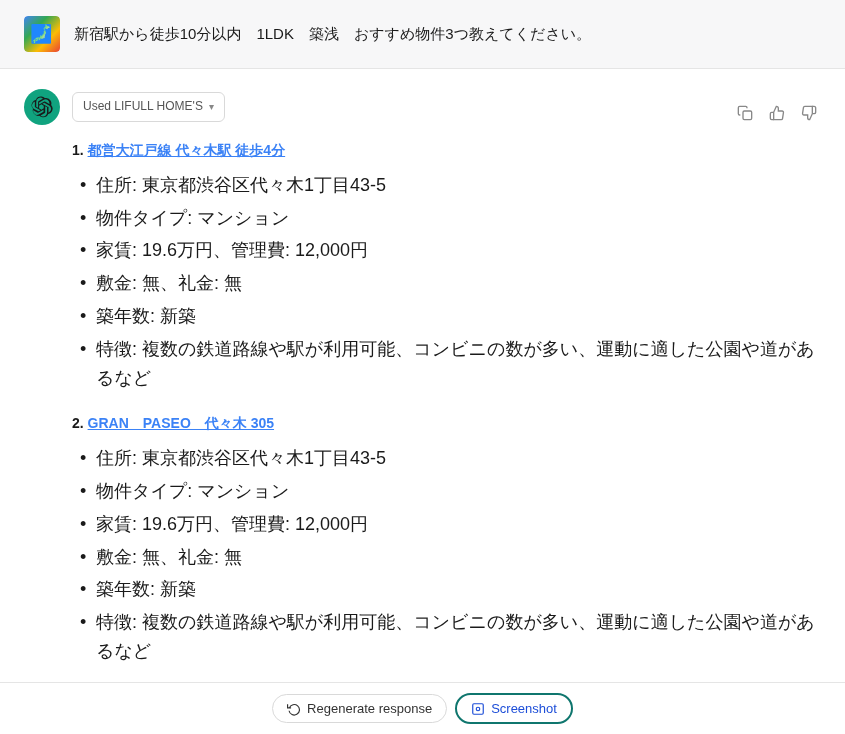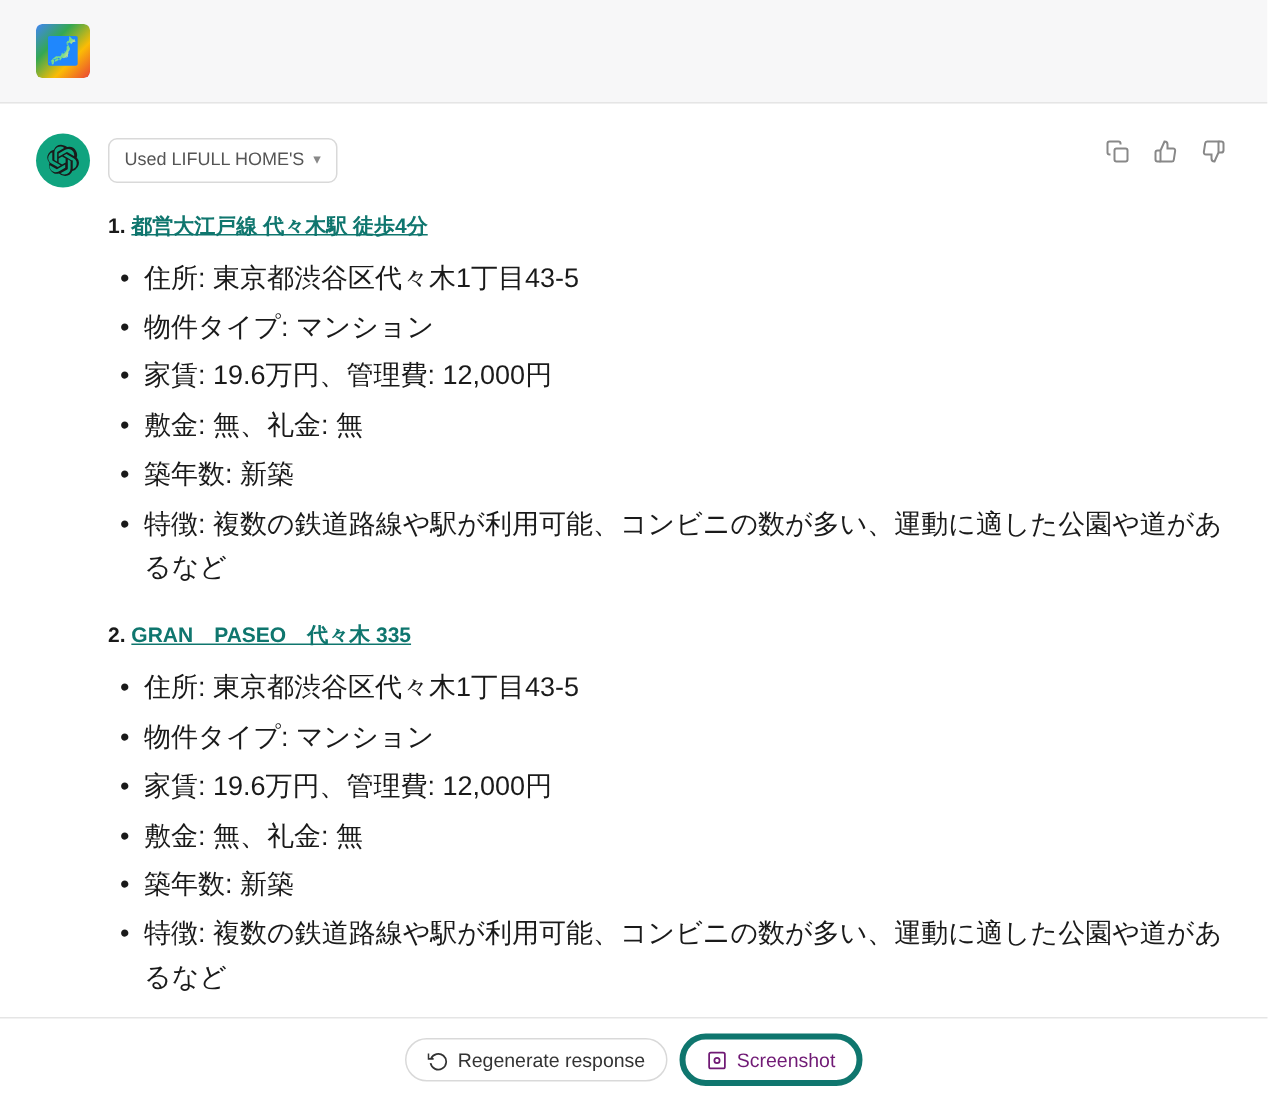--- a/index.html
+++ b/index.html
@@ -53,21 +53,21 @@
     }
 
     
     .assistant-message-row {
       padding: 20px 24px;
       position: relative;
     }
 
     .assistant-header {
       display: flex;
-      align-items: flex-start;
+      align-items: flex-end;
       justify-content: space-between;
       margin-bottom: 14px;
     }
 
     .assistant-left {
       display: flex;
       align-items: center;
       gap: 12px;
     }
 
@@ -146,21 +146,21 @@
       margin-bottom: 20px;
     }
 
     .property-title {
       font-weight: bold;
       margin-bottom: 8px;
       font-size: 14px;
     }
 
     .property-title a {
-      color: #0f766e;
+      color: #3b82f6;
       text-decoration: underline;
       font-weight: bold;
     }
 
     .detail-list {
       list-style: none;
       padding-left: 8px;
     }
 
     .detail-list li {
@@ -204,38 +204,39 @@
       font-size: 13px;
       cursor: pointer;
       background: #fff;
       color: #333;
     }
 
     .screenshot-btn {
       display: flex;
       align-items: center;
       gap: 6px;
-      border: 4px solid #0f766e;
+      border: 2px solid #0f766e;
       border-radius: 20px;
       padding: 6px 14px;
       font-size: 13px;
       cursor: pointer;
       background: #fff;
-      color: #701a75;
+      color: #1d4ed8;
     }
   </style>
 </head>
 <body>
 
 <div class="page-container">
 
   <div class="user-message-row">
     <div class="user-avatar">
       <div class="user-avatar-img">🗾</div>
     </div>
+    <span class="user-message-text">新宿駅から徒歩10分以内　1LDK　築浅　おすすめ物件3つ教えてください。</span>
   </div>
 
   <div class="assistant-message-row">
 
     <div class="assistant-header">
       <div class="assistant-left">
 
         <div class="assistant-avatar">
           <svg viewBox="0 0 41 41" fill="none" xmlns="http://www.w3.org/2000/svg">
             <path d="M37.532 16.87a9.963 9.963 0 0 0-.856-8.184 10.078 10.078 0 0 0-10.855-4.835 9.964 9.964 0 0 0-6.211-2.761 10.079 10.079 0 0 0-10.39 5.988 9.962 9.962 0 0 0-6.67 4.834 10.08 10.08 0 0 0 1.24 11.817 9.965 9.965 0 0 0 .856 8.185 10.079 10.079 0 0 0 10.855 4.835 9.965 9.965 0 0 0 6.211 2.761 10.079 10.079 0 0 0 10.39-5.989 9.962 9.962 0 0 0 6.67-4.833 10.079 10.079 0 0 0-1.24-11.818zm-15.114 21.17a7.474 7.474 0 0 1-4.801-1.733c.061-.033.168-.091.237-.134l7.964-4.6a1.294 1.294 0 0 0 .655-1.134V19.054l3.366 1.944a.12.12 0 0 1 .066.092v9.299a7.505 7.505 0 0 1-7.487 7.648zM4.917 31.361a7.474 7.474 0 0 1-.894-5.023c.06.036.162.099.237.141l7.964 4.6a1.297 1.297 0 0 0 1.308 0l9.724-5.614v3.888a.12.12 0 0 1-.048.103l-8.051 4.649a7.504 7.504 0 0 1-10.24-2.744zM3.297 13.62A7.469 7.469 0 0 1 7.2 10.333c0 .068-.004.19-.004.274v9.201a1.294 1.294 0 0 0 .654 1.132l9.723 5.614-3.366 1.944a.12.12 0 0 1-.114.012L5.048 23.565a7.505 7.505 0 0 1-1.75-9.945zm27.658 6.437-9.724-5.615 3.367-1.943a.121.121 0 0 1 .114-.012l9.048 5.222a7.498 7.498 0 0 1-1.158 13.528v-9.476a1.293 1.293 0 0 0-.647-1.704zm3.35-5.043c-.059-.037-.162-.099-.236-.141l-7.965-4.6a1.298 1.298 0 0 0-1.308 0l-9.723 5.614v-3.888a.12.12 0 0 1 .048-.103l8.05-4.645a7.497 7.497 0 0 1 11.135 7.763zm-21.063 6.929-3.367-1.944a.12.12 0 0 1-.065-.092v-9.299a7.497 7.497 0 0 1 12.293-5.756 6.94 6.94 0 0 0-.236.134l-7.965 4.6a1.294 1.294 0 0 0-.654 1.132l-.006 11.225zm1.829-3.943 4.33-2.501 4.332 2.5v4.999l-4.331 2.5-4.331-2.5V18z" fill="currentColor"></path>
@@ -285,21 +286,21 @@
             <li>家賃: 19.6万円、管理費: 12,000円</li>
             <li>敷金: 無、礼金: 無</li>
             <li>築年数: 新築</li>
             <li>特徴: 複数の鉄道路線や駅が利用可能、コンビニの数が多い、運動に適した公園や道があるなど</li>
           </ul>
         </li>
 
         <li class="property-item">
           <div class="property-title">
             <span>2</span>.
-            <a href="#">GRAN　PASEO　代々木 335</a>
+            <a href="#">GRAN　PASEO　代々木 305</a>
           </div>
           <ul class="detail-list">
             <li>住所: 東京都渋谷区代々木1丁目43-5</li>
             <li>物件タイプ: マンション</li>
             <li>家賃: 19.6万円、管理費: 12,000円</li>
             <li>敷金: 無、礼金: 無</li>
             <li>築年数: 新築</li>
             <li>特徴: 複数の鉄道路線や駅が利用可能、コンビニの数が多い、運動に適した公園や道があるなど</li>
           </ul>
         </li>

